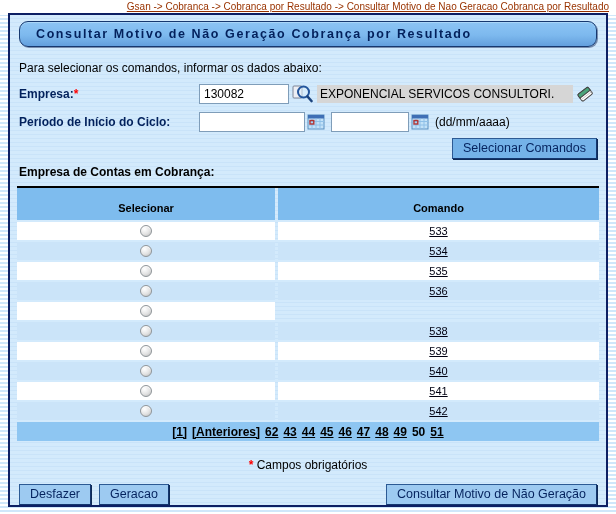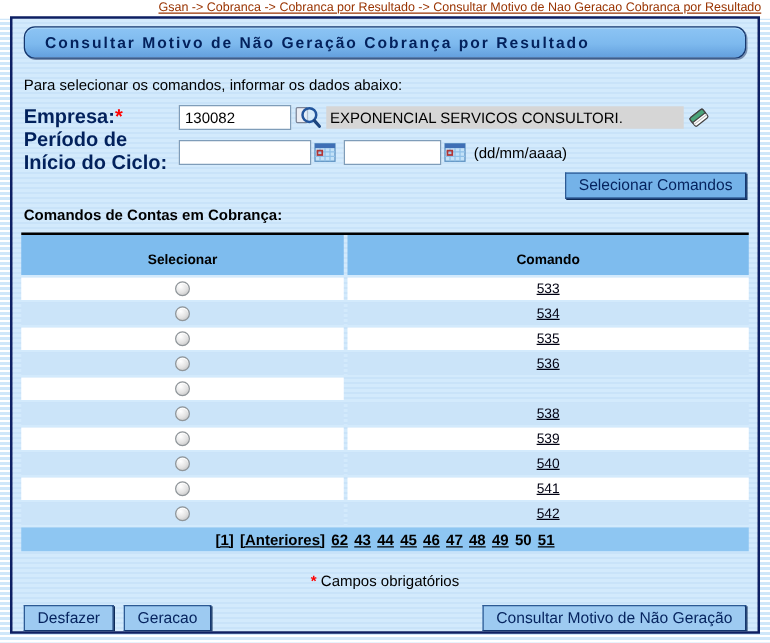--- a/index.html
+++ b/index.html
@@ -32,21 +32,21 @@
     margin-top:6px;height:26px;line-height:24px;
     background:linear-gradient(180deg,#8cc4f4 0%,#7db9ee 55%,#639fdd 100%);
     border:1px solid #16386f;border-radius:9px;
     box-shadow:inset 0 1px 0 #aad6f8, 1px 1px 0 rgba(10,30,80,.45);
     color:var(--title_text);font-size:12.5px;font-weight:bold;letter-spacing:1.6px;
     padding-left:16px;white-space:nowrap;overflow:hidden;
   }
   .intro{margin-top:14px;font-size:12px;color:#000;}
   .form-row{display:flex;align-items:center;margin-top:8px;height:22px;}
   .form-row.periodo{margin-top:6px;}
-  .form-label{width:124px;font-size:16px;font-weight:bold;color:var(--label_color);flex:0 0 auto;}
+  .form-label{width:180px;font-size:12px;font-weight:bold;color:var(--label_color);flex:0 0 auto;}
   .req{color:var(--required_color);font-weight:bold;}
   input.text{
     height:20px;border:1px solid #7f9db9;background:#fff;font-size:12px;
     padding:1px 4px;font-family:"Liberation Sans",sans-serif;color:#000;
   }
   .empresa-input{width:90px;}
   .date-input-1{width:106px;}
   .date-input-2{width:78px;}
   .icon-btn{display:inline-flex;align-items:center;justify-content:center;margin:0 2px;cursor:pointer;flex:0 0 auto;}
   .display-field{
@@ -149,21 +149,21 @@
         <rect x="3" y="7.5" width="3.8" height="3.5" fill="none" stroke="#b03434" stroke-width="1.4"></rect>
       </svg>
     </span>
     <span class="hint">(dd/mm/aaaa)</span>
   </div>
 
   <div class="btn-row-right">
     <button class="btn btn-select">Selecionar Comandos</button>
   </div>
 
-  <div class="section-label">Comandos de Contas em Cobrança:</div>
+  <div class="section-label">Empresa de Contas em Cobrança:</div>
 
   <div class="cmd-table">
     <div class="t-row header">
       <div class="cell c1">Selecionar</div>
       <div class="cell c2">Comando</div>
     </div>
     <div id="table-body">
   <div class="t-row body-row">
     <div class="cell c1">
             <span class="radio"></span>

